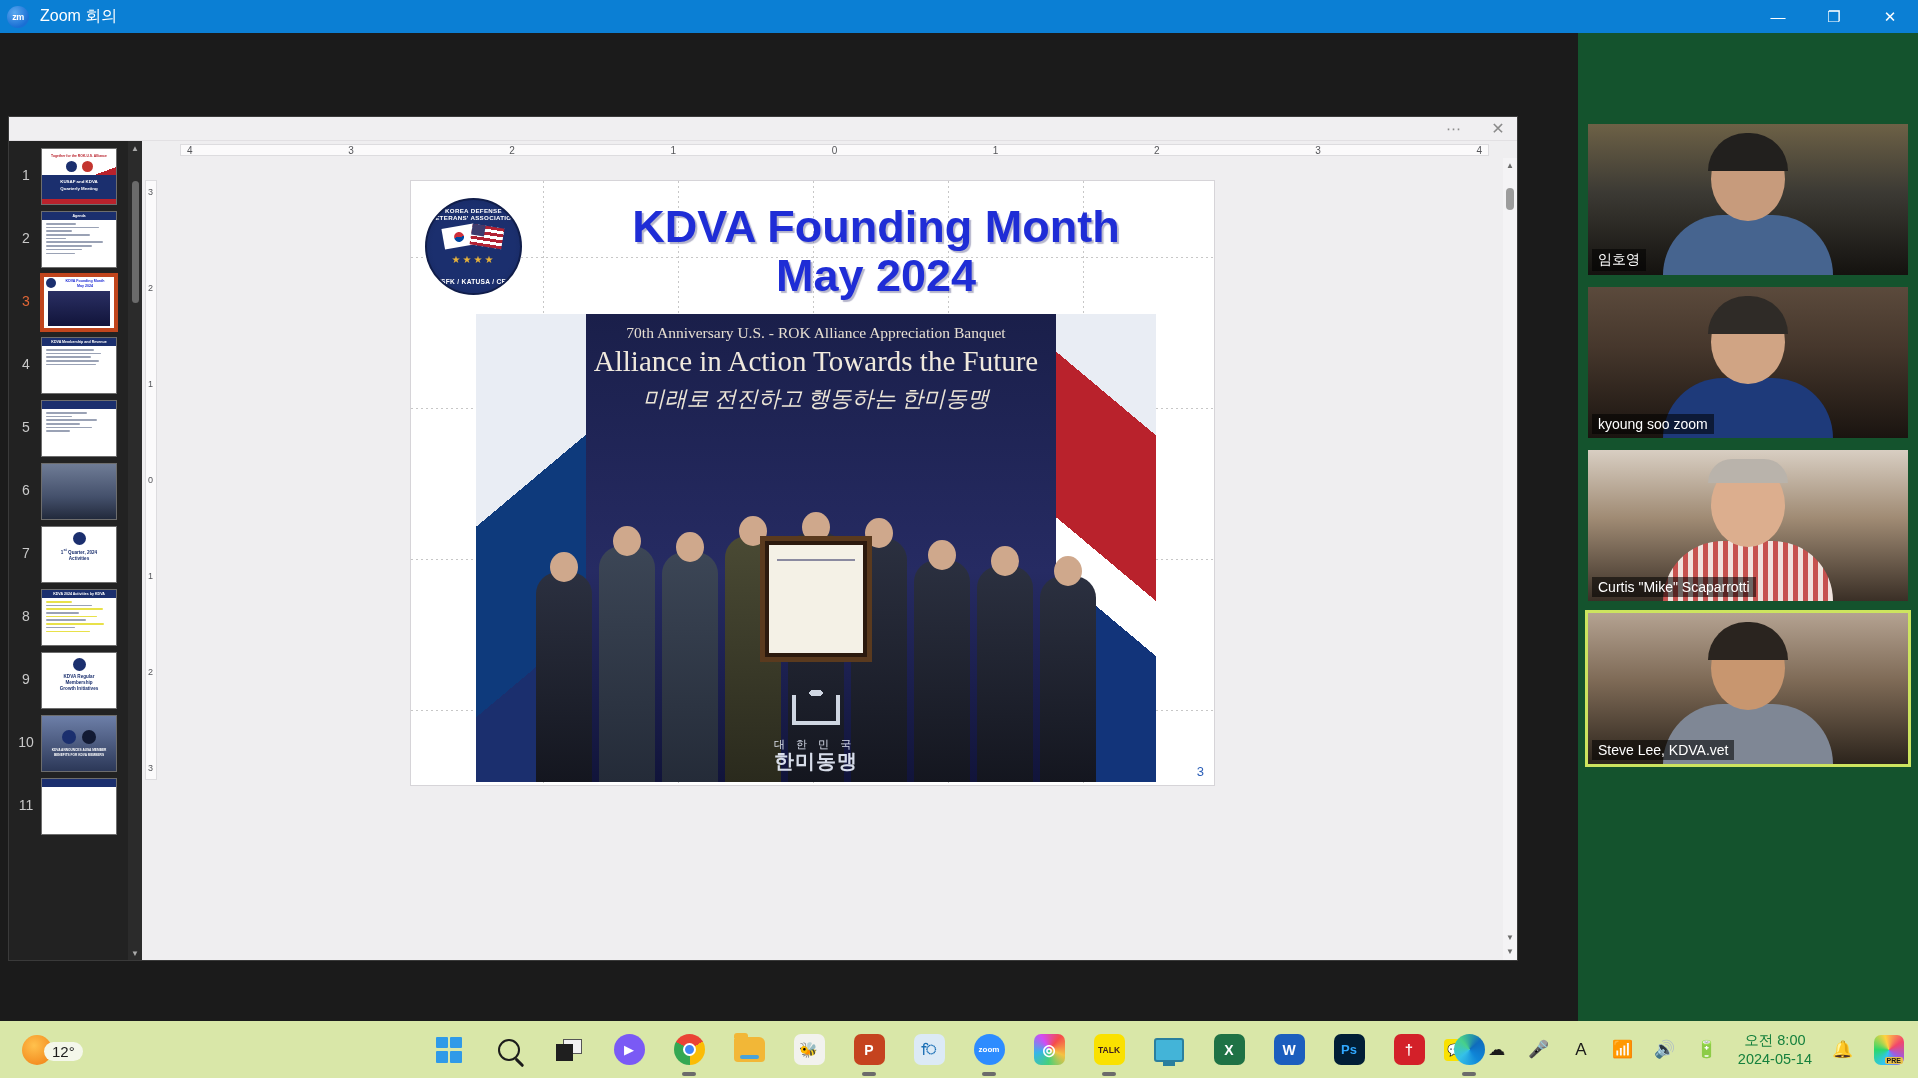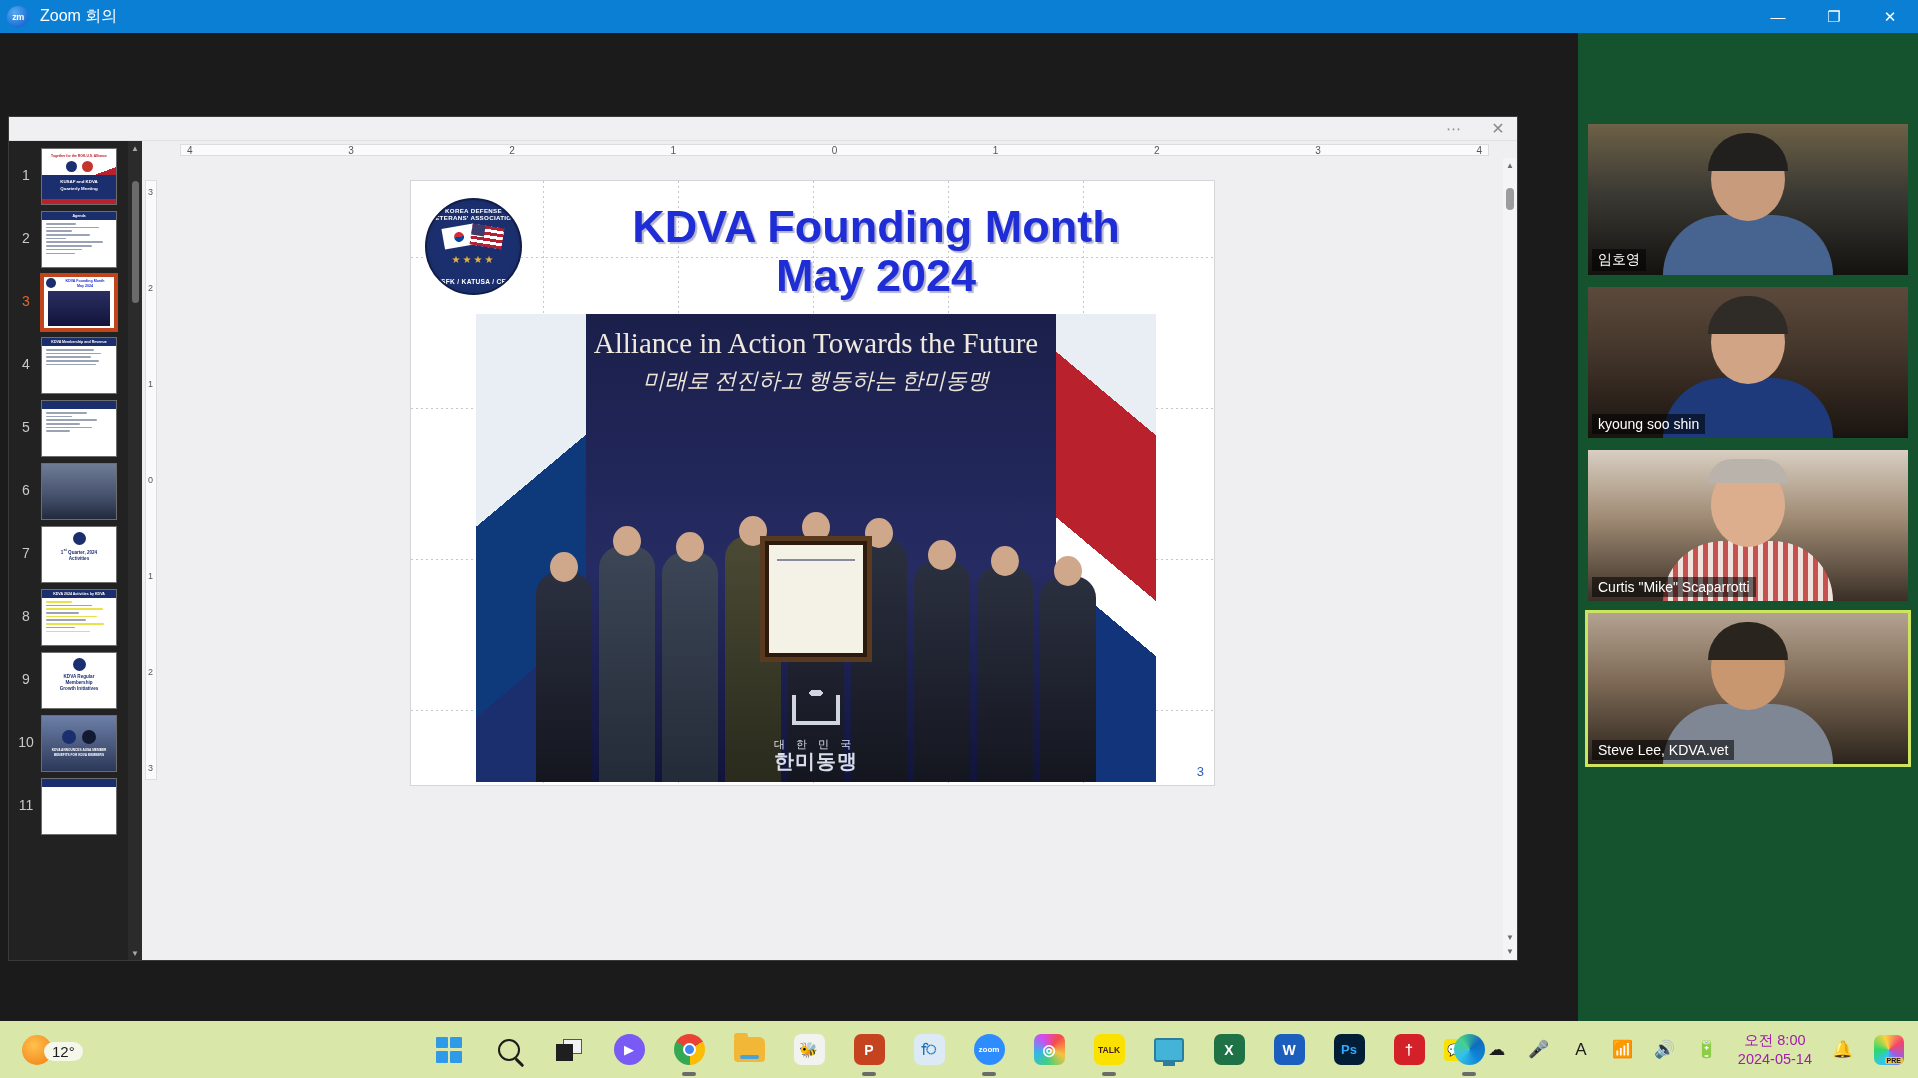--- a/index.html
+++ b/index.html
@@ -234,21 +234,21 @@
   .ico-round { width: 31px; height: 31px; border-radius: 50%; }
   .ico-sq { width: 31px; height: 31px; border-radius: 7px; display: flex; align-items: center; justify-content: center;
     color: #fff; font-weight: bold; font-size: 14px; }
   .ico-folder { width: 31px; height: 25px; background: #f2b737; border-radius: 3px 6px 4px 4px; position: relative; }
   .ico-folder::before { content:""; position:absolute; left:0; top:-4px; width:14px; height:5px; background:#f2b737; border-radius:3px 3px 0 0; }
   .ico-folder::after { content:""; position:absolute; left:6px; bottom:3px; right:6px; height:4px; background:#4aa3d8; border-radius:2px; }
   .ico-monitor { width: 30px; height: 24px; background: #43b4d8; border: 2px solid #2a7f9e; border-radius: 3px; position: relative; }
   .ico-monitor::after { content:""; position:absolute; left:50%; transform:translateX(-50%); bottom:-6px; width:12px; height:4px; background:#2a7f9e; }
   .tray { margin-left: auto; display: flex; align-items: center; gap: 20px; padding-right: 14px; }
   .tray-ico { font-size: 17px; color: #1b1b1b; display: flex; align-items: center; justify-content: center; width: 22px; height: 22px; }
-  .clock { text-align: center; font-size: 14.5px; color: #a21caf; line-height: 1.25; }
+  .clock { text-align: center; font-size: 14.5px; color: #15803d; line-height: 1.25; }
   .copilot { width: 30px; height: 30px; border-radius: 7px;
     background: conic-gradient(from 200deg,#31c5f4,#2cd86a,#ffd23f,#f2466b,#9b5de5,#31c5f4); position: relative; }
   .copilot span { position: absolute; right: 1px; bottom: 1px; background: #e8c04a; color: #1b1b1b;
     font-size: 7px; font-weight: bold; padding: 0 2px; border-radius: 2px; }
 </style>
 </head>
 <body>
 
 <div class="titlebar">
   <div class="tb-logo">zm</div>
@@ -473,20 +473,21 @@
             <div class="slide-title">
               <span>KDVA Founding Month</span>
               <span class="line2">May 2024</span>
             </div>
 
             <div class="photo">
               <div class="photo-left-wedge"></div>
               <div class="photo-right-wedge"></div>
 
               <div class="banner">
+                <div class="l1">70th Anniversary U.S. - ROK Alliance Appreciation Banquet</div>
                 <div class="l2">Alliance in Action Towards the Future</div>
                 <div class="l3">미래로 전진하고 행동하는 한미동맹</div>
               </div>
 
               <div class="people">
                 <div class="person" style="height:210px"></div>
                 <div class="person mil" style="height:236px"></div>
                 <div class="person mil" style="height:230px"></div>
                 <div class="person olive" style="height:246px"></div>
                 <div class="person" style="height:250px"></div>
@@ -539,21 +540,21 @@
     </div>
 
     <div class="vid-tile v2">
       <div class="person-blob">
         <div style="position:relative">
             <div class="pb-hair" style="background:#2f2b27"></div>
             <div class="pb-head" style="background:#d0a484"></div>
           </div>
         <div class="pb-body" style="background:#1e3a7a"></div>
       </div>
-      <div class="vid-name">kyoung soo shin</div>
+      <div class="vid-name">kyoung soo zoom</div>
     </div>
 
     <div class="vid-tile v3">
       <div class="person-blob">
         <div style="position:relative">
             <div class="pb-hair" style="background:#b9b3ab;height:24px"></div>
             <div class="pb-head" style="background:#dcae8e"></div>
           </div>
         <div class="pb-body" style="background:repeating-linear-gradient(90deg,#c6524f 0 5px,#f0e3de 5px 10px)"></div>
       </div>

